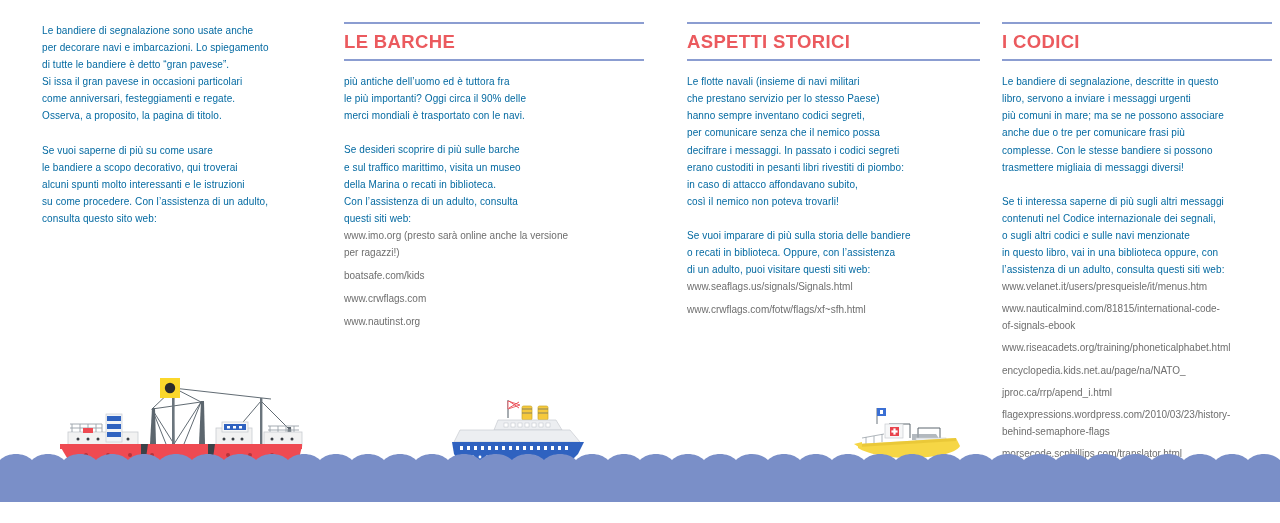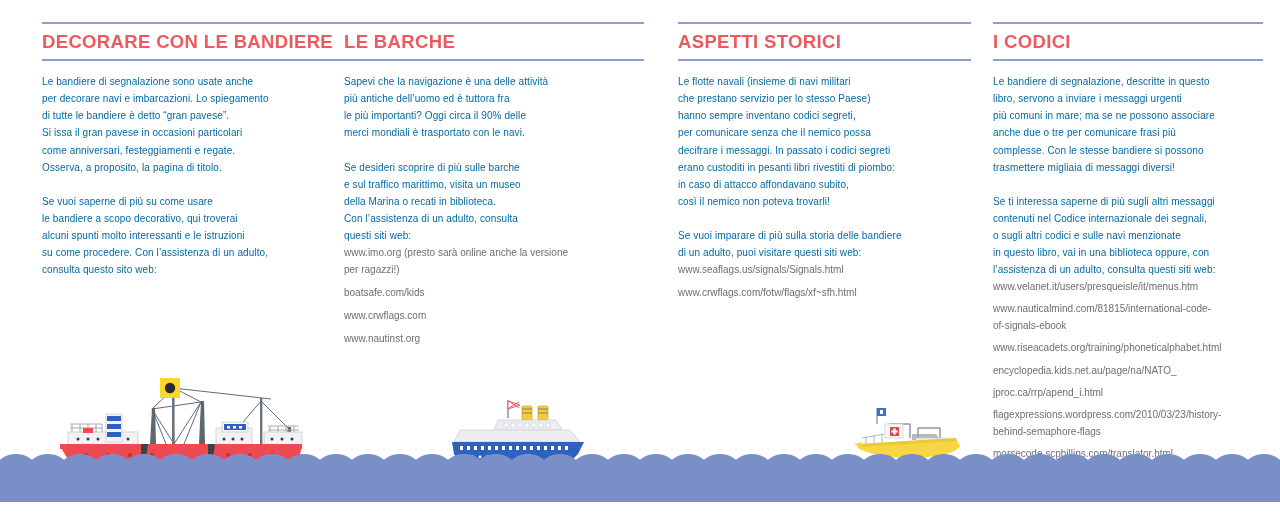--- a/index.html
+++ b/index.html
@@ -29,21 +29,21 @@
     left: 0;
     width: 1280px;
     display: flex;
     align-items: flex-start;
   }
   .column {
     box-sizing: border-box;
   }
   .col-1 { width: 302px; margin-left: 42px; }
   .col-2 { width: 300px; margin-left: 0px; }
-  .col-3 { width: 293px; margin-left: 34px; }
+  .col-3 { width: 293px; margin-left: 43px; }
   .col-4 { width: 270px; margin-left: 22px; }
 
   
   .heading-block { margin-bottom: 12px; }
   .rule {
     height: 2px;
     background: #8b9dd1;
     width: 100%;
   }
   .rule-top   { margin-bottom: 5px; }
@@ -111,25 +111,20 @@
   .ship-rescue { left: 852px; top: 404px; }
 </style>
 </head>
 <body>
 
 <div class="page">
 
   <div class="columns">
 
     <div class="column col-1">
-      <div class="heading-block">
-        <div class="rule rule-top"></div>
-        <div class="col-title">DECORARE CON LE BANDIERE</div>
-        <div class="rule rule-bottom"></div>
-      </div>
       <p class="para">
         <span class="ln">Le bandiere di segnalazione sono usate anche</span>
         <span class="ln">per decorare navi e imbarcazioni. Lo spiegamento</span>
         <span class="ln">di tutte le bandiere è detto “gran pavese”.</span>
         <span class="ln">Si issa il gran pavese in occasioni particolari</span>
         <span class="ln">come anniversari, festeggiamenti e regate.</span>
         <span class="ln">Osserva, a proposito, la pagina di titolo.</span>
       </p>
       <p class="para tight">
         <span class="ln">Se vuoi saperne di più su come usare</span>
@@ -140,21 +135,20 @@
       </p>
     </div>
 
     <div class="column col-2">
       <div class="heading-block">
         <div class="rule rule-top"></div>
         <div class="col-title">LE BARCHE</div>
         <div class="rule rule-bottom"></div>
       </div>
       <p class="para">
-        <span class="ln">Sapevi che la navigazione è una delle attività</span>
         <span class="ln">più antiche dell’uomo ed è tuttora fra</span>
         <span class="ln">le più importanti? Oggi circa il 90% delle</span>
         <span class="ln">merci mondiali è trasportato con le navi.</span>
       </p>
       <p class="para tight">
         <span class="ln">Se desideri scoprire di più sulle barche</span>
         <span class="ln">e sul traffico marittimo, visita un museo</span>
         <span class="ln">della Marina o recati in biblioteca.</span>
         <span class="ln">Con l’assistenza di un adulto, consulta</span>
         <span class="ln">questi siti web:</span>
@@ -187,20 +181,21 @@
         <span class="ln">che prestano servizio per lo stesso Paese)</span>
         <span class="ln">hanno sempre inventano codici segreti,</span>
         <span class="ln">per comunicare senza che il nemico possa</span>
         <span class="ln">decifrare i messaggi. In passato i codici segreti</span>
         <span class="ln">erano custoditi in pesanti libri rivestiti di piombo:</span>
         <span class="ln">in caso di attacco affondavano subito,</span>
         <span class="ln">così il nemico non poteva trovarli!</span>
       </p>
       <p class="para tight">
         <span class="ln">Se vuoi imparare di più sulla storia delle bandiere</span>
+        <span class="ln">o recati in biblioteca. Oppure, con l’assistenza</span>
         <span class="ln">di un adulto, puoi visitare questi siti web:</span>
       </p>
       <ul class="links">
         <li class="link-item">
           <span class="ln">www.seaflags.us/signals/Signals.html</span>
         </li>
         <li class="link-item">
           <span class="ln">www.crwflags.com/fotw/flags/xf~sfh.html</span>
         </li>
       </ul>

